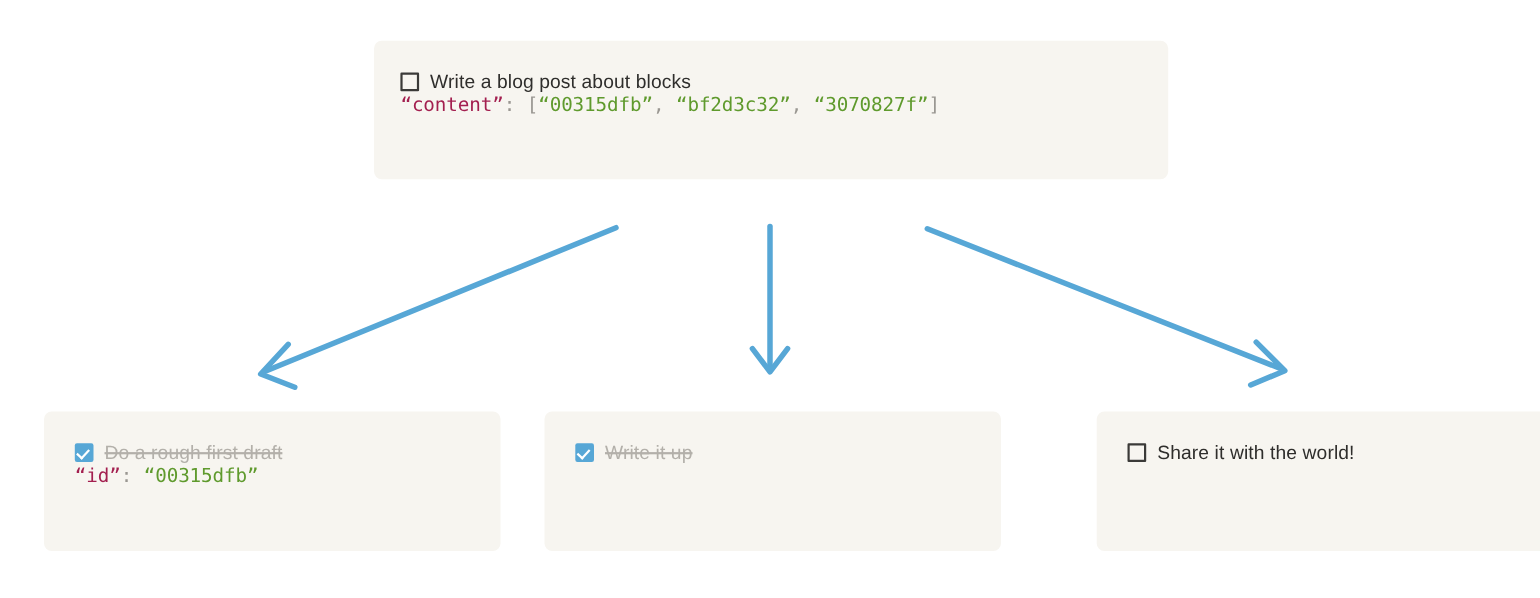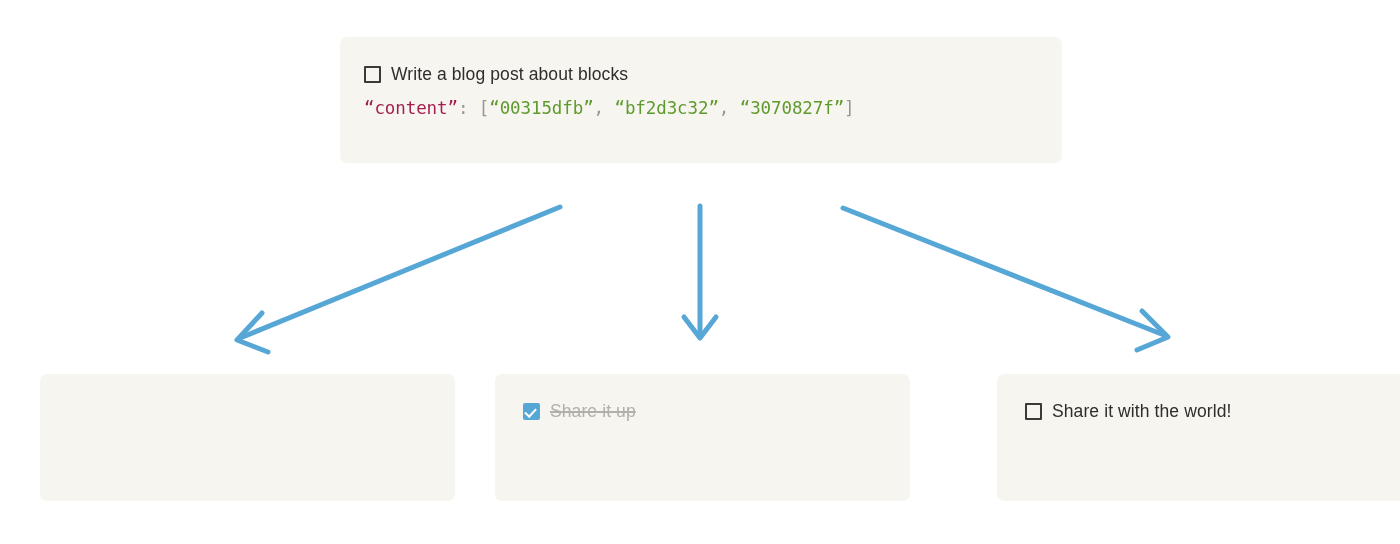--- a/index.html
+++ b/index.html
@@ -100,21 +100,21 @@
     white-space: nowrap;
   }
   .todo-label.done {
     color: #b3b0aa;
     text-decoration: line-through;
     text-decoration-thickness: 1.5px;
   }
 
   
   .json-row {
-    margin-top: 13px;
+    margin-top: 1px;
     font-family: "DejaVu Sans Mono", "Liberation Mono", monospace;
     font-size: 17.5px;
     white-space: nowrap;
     letter-spacing: -0.1px;
   }
   .j-key    { color: #a31f4f; }
   .j-punct  { color: #9a9792; }
   .j-string { color: #5f9a2d; }
 </style>
 </head>
@@ -146,26 +146,33 @@
     <div class="todo-row">
       <span class="checkbox unchecked"></span>
       <span class="todo-label">Write a blog post about blocks</span>
     </div>
     <div class="json-row">
       <span class="j-key">“content”</span><span class="j-punct">:</span><span class="j-punct"> </span><span class="j-punct">[</span><span class="j-string">“00315dfb”</span><span class="j-punct">,</span><span class="j-punct"> </span><span class="j-string">“bf2d3c32”</span><span class="j-punct">,</span><span class="j-punct"> </span><span class="j-string">“3070827f”</span><span class="j-punct">]</span>
     </div>
   </div>
 
   <div class="block block-child c0">
+    <div class="todo-row">
+      <span class="checkbox checked"></span>
+      <span class="todo-label done">Do a rough first draft</span>
+    </div>
+    <div class="json-row">
+      <span class="j-key">“id”</span><span class="j-punct">:</span><span class="j-punct"> </span><span class="j-string">“00315dfb”</span>
+    </div>
   </div>
 
   <div class="block block-child c1">
     <div class="todo-row">
       <span class="checkbox checked"></span>
-      <span class="todo-label done">Share it up</span>
+      <span class="todo-label done">Write it up</span>
     </div>
   </div>
 
   <div class="block block-child c2">
     <div class="todo-row">
       <span class="checkbox unchecked"></span>
       <span class="todo-label">Share it with the world!</span>
     </div>
   </div>
 

